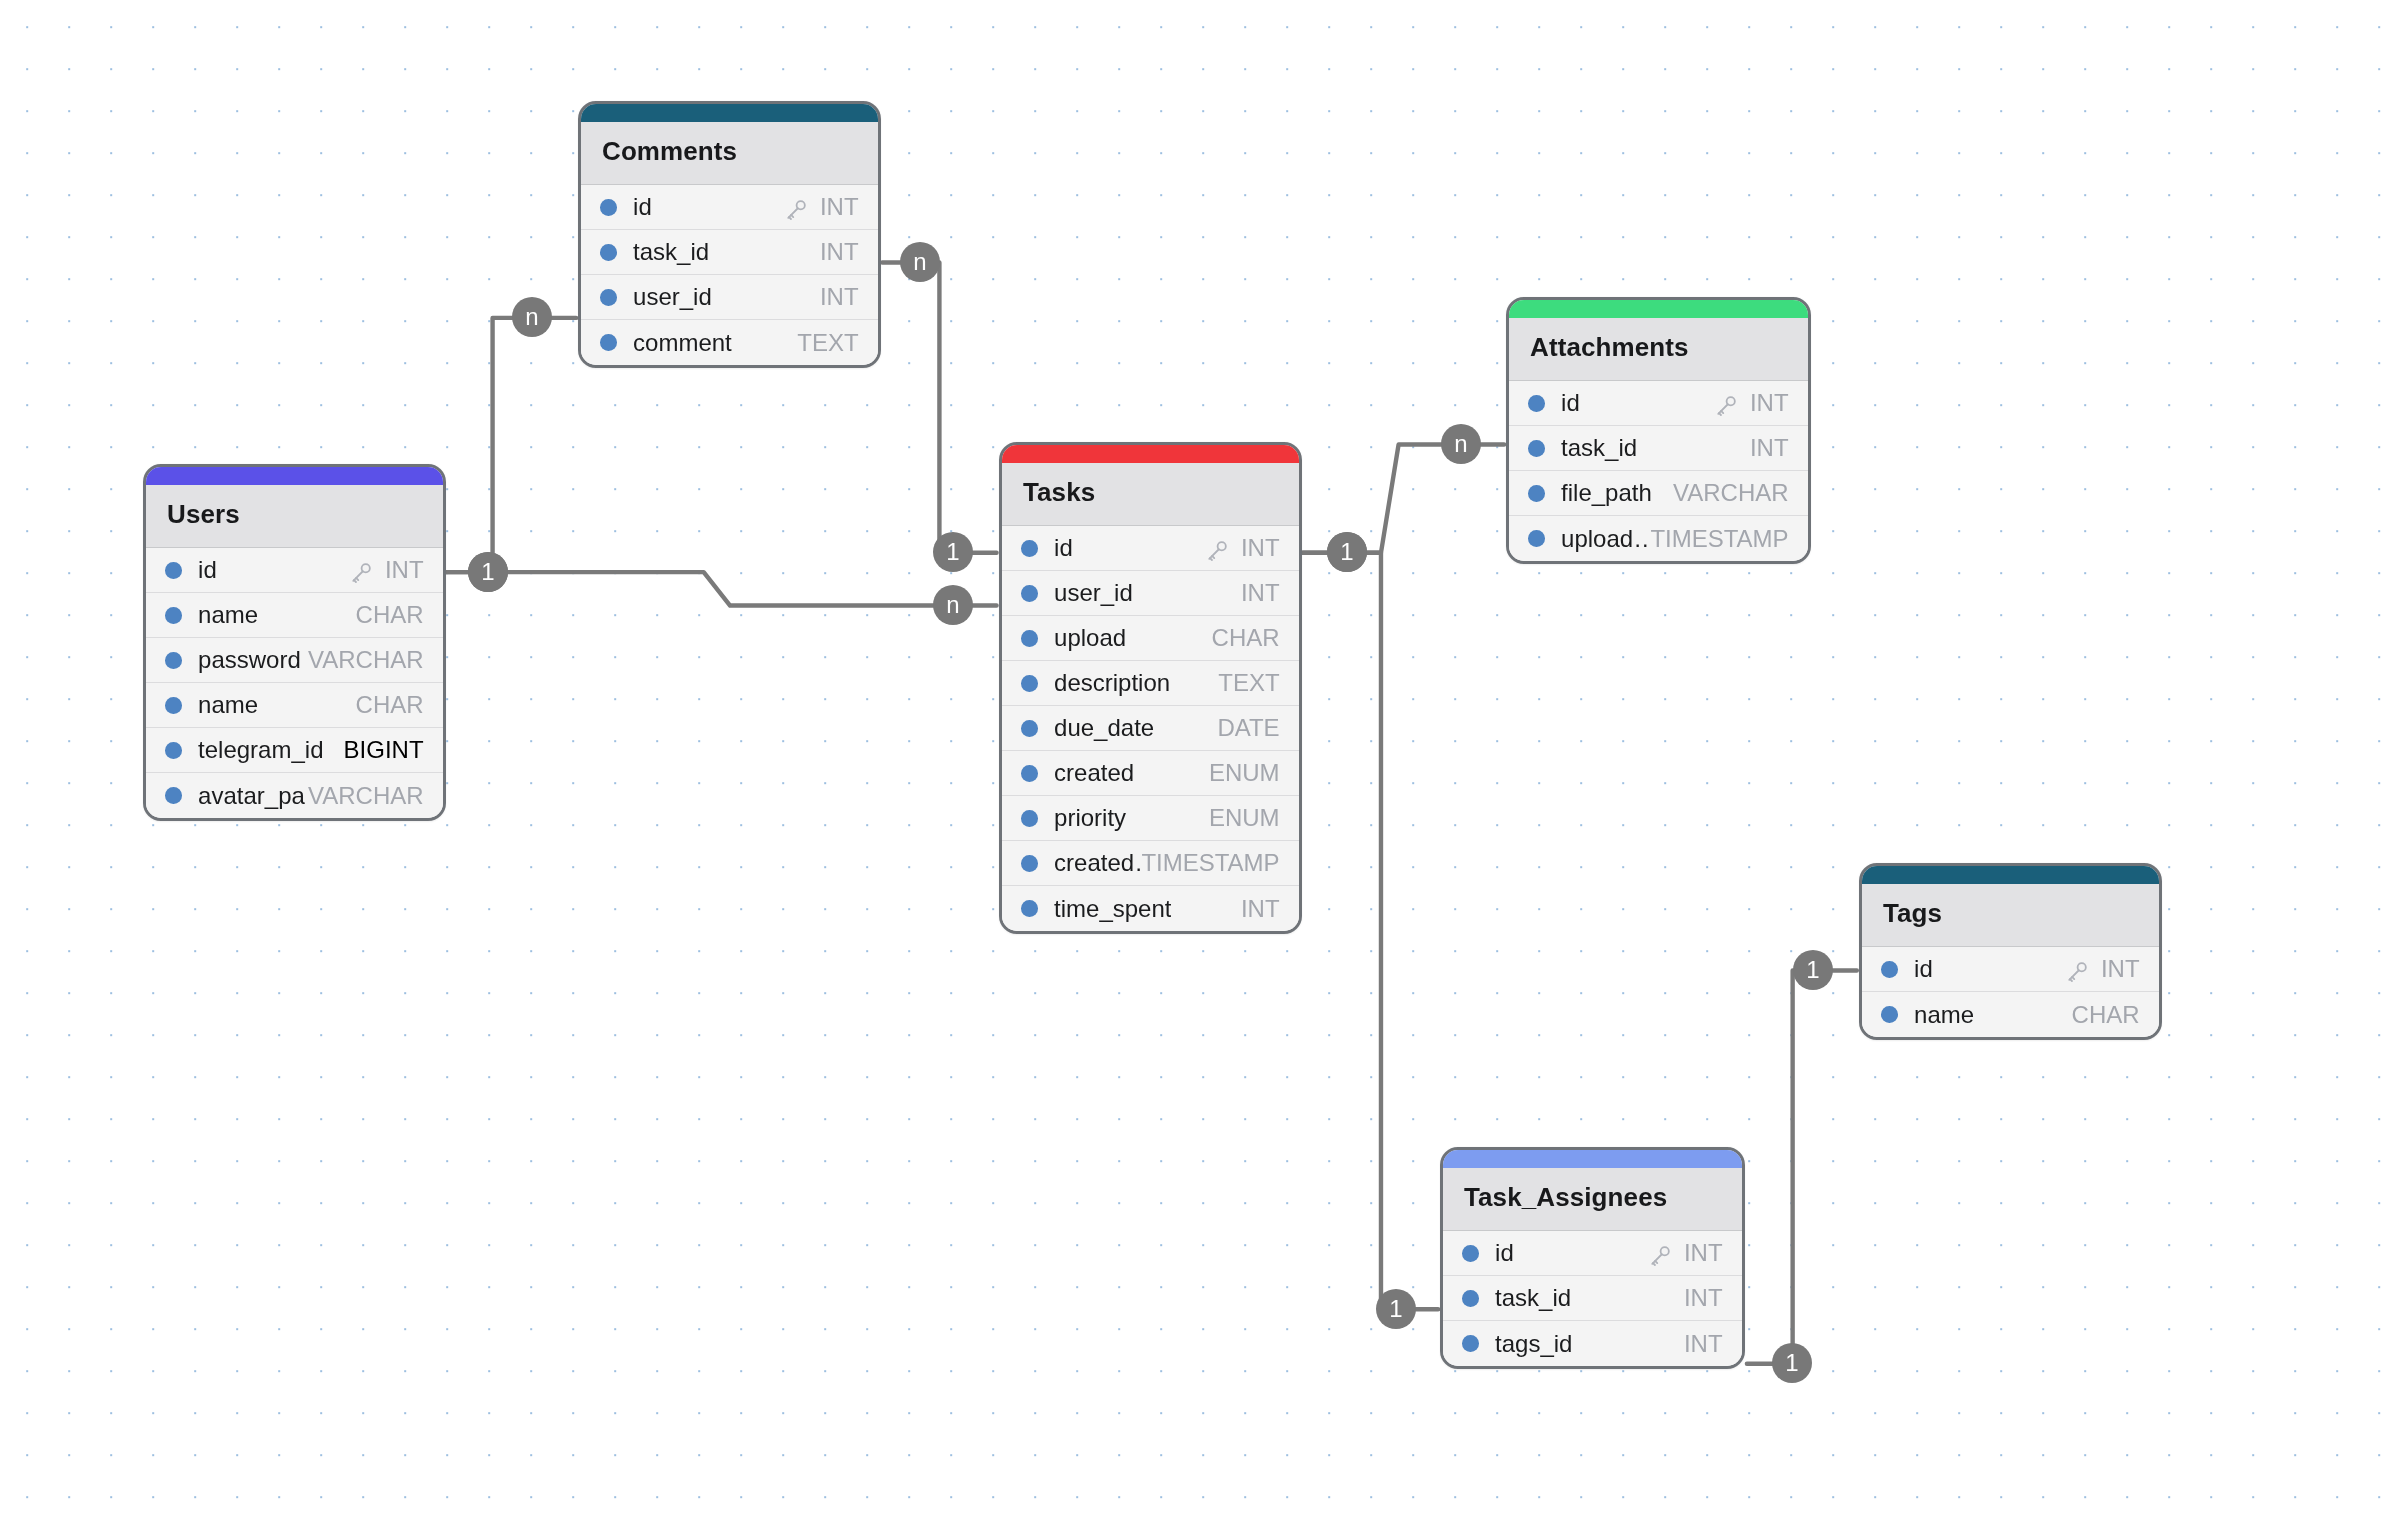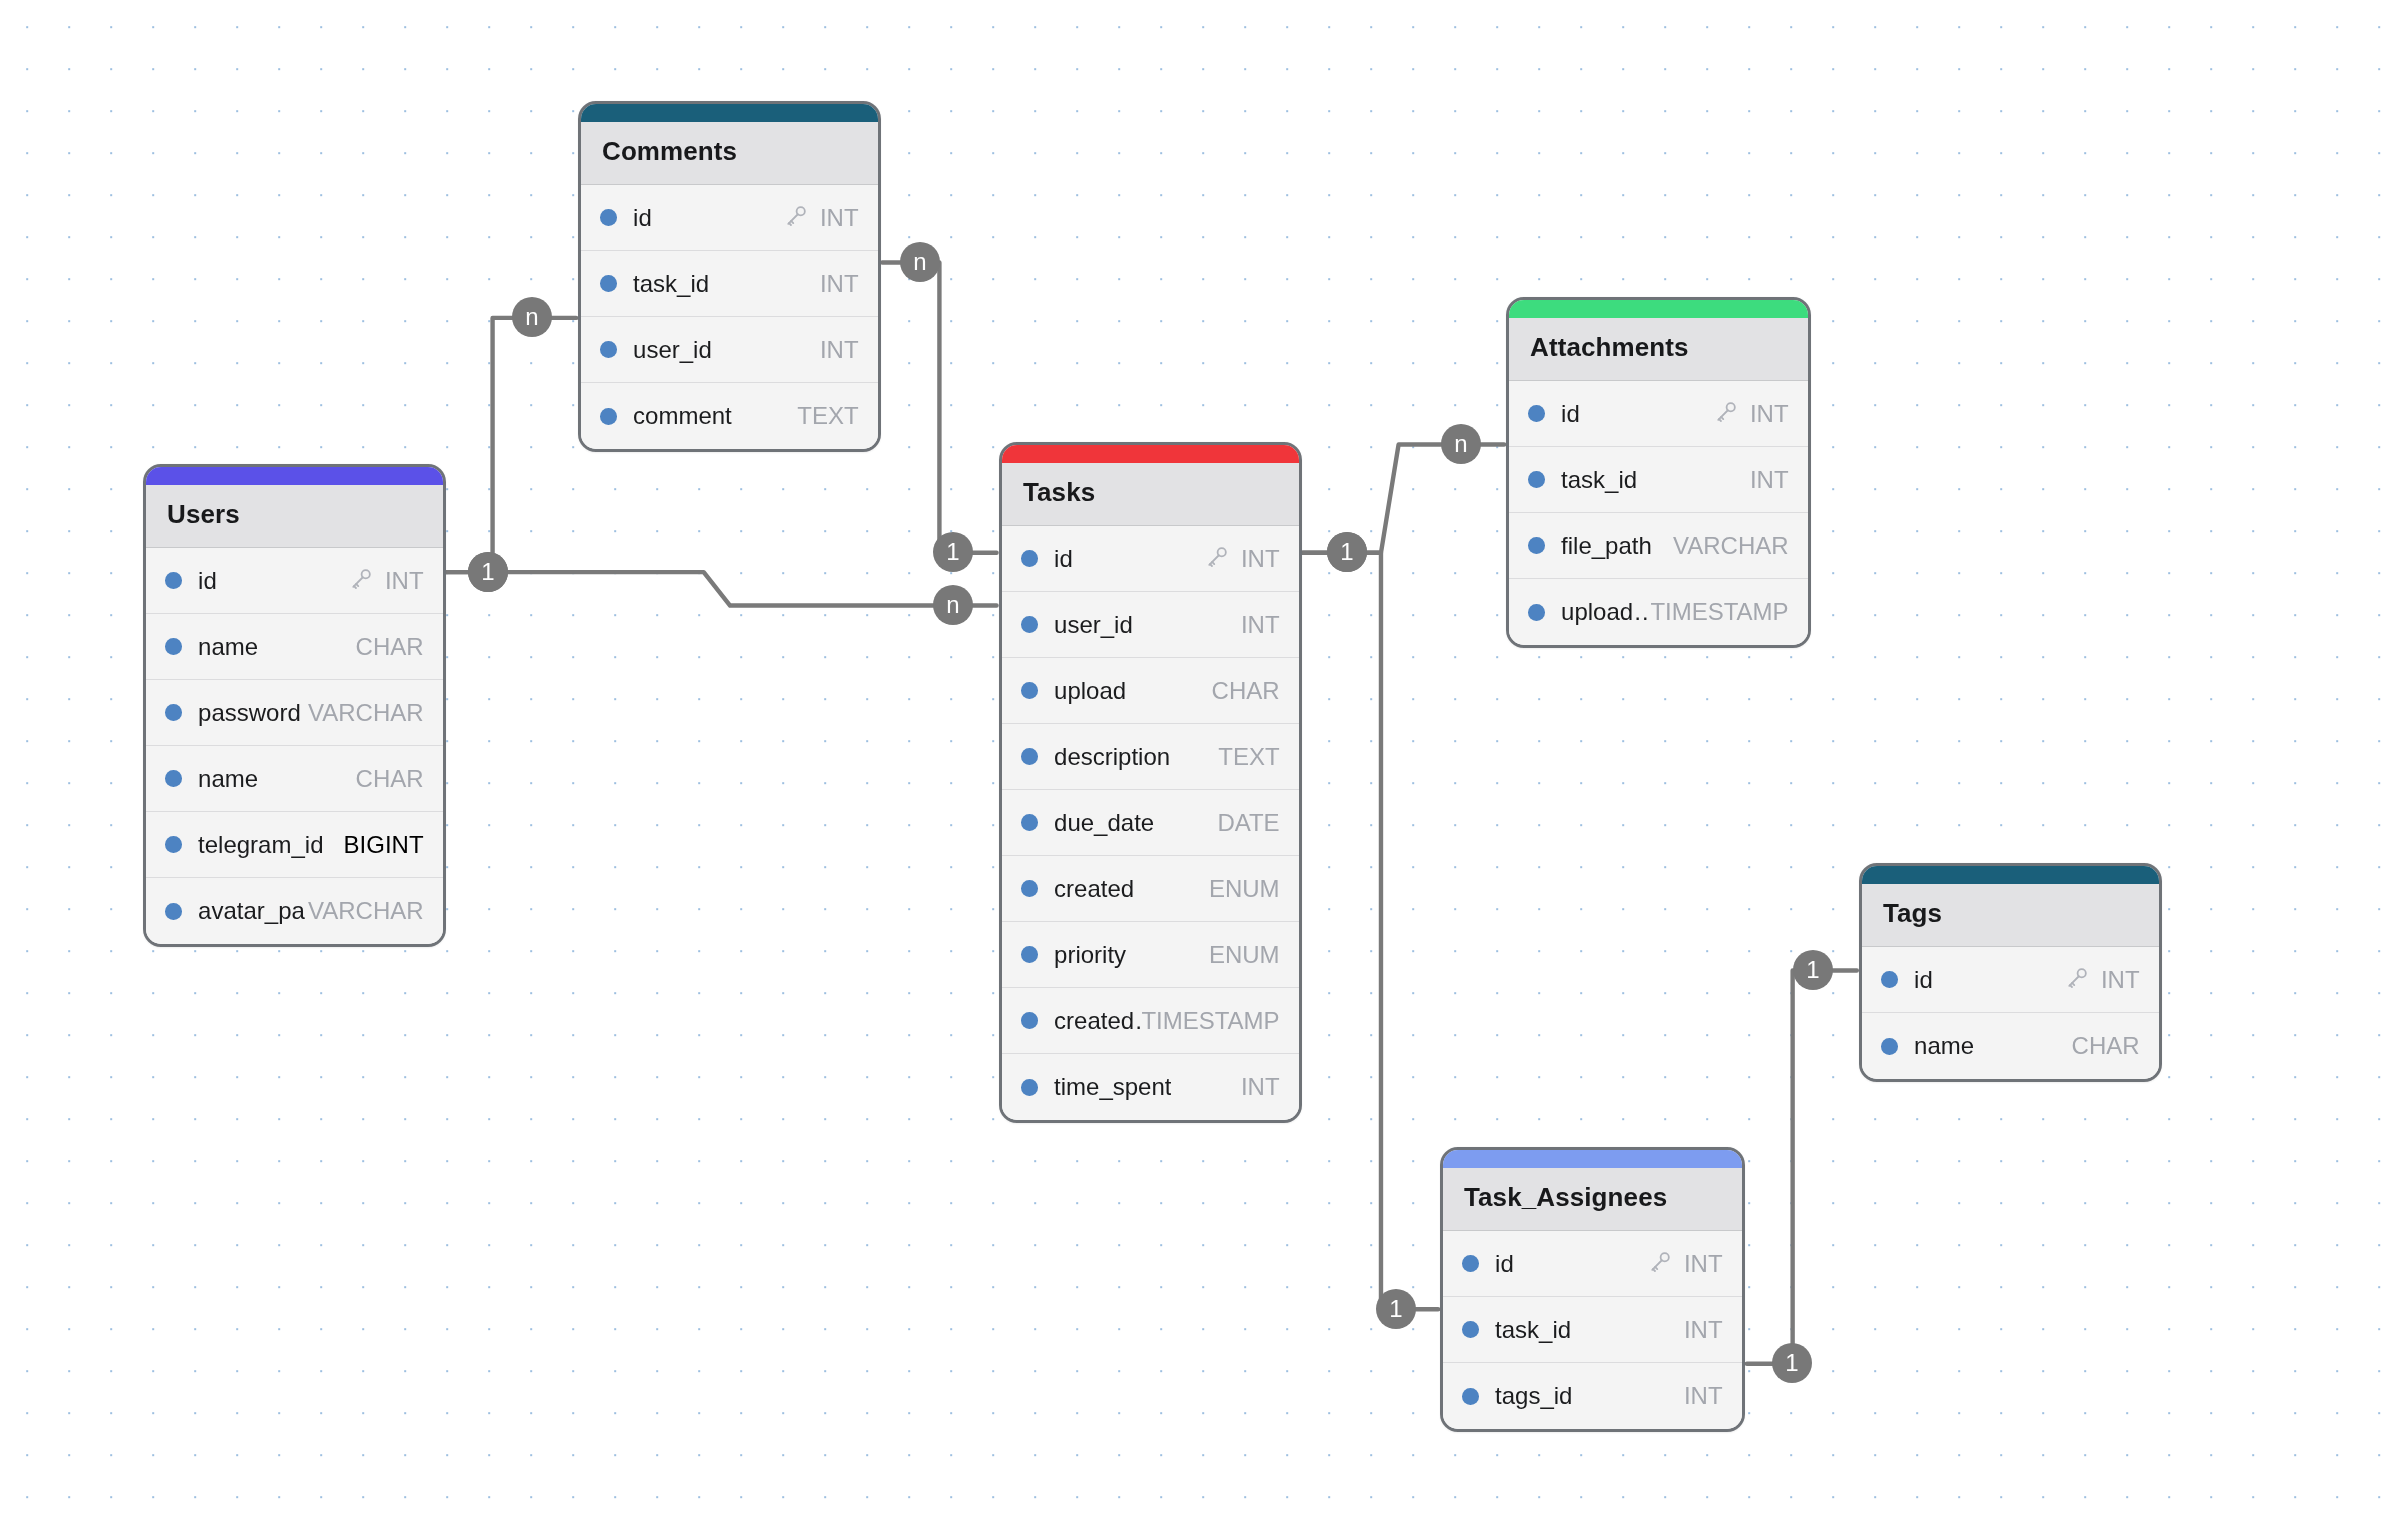--- a/index.html
+++ b/index.html
@@ -75,21 +75,21 @@
     font-size: 26px;
     font-weight: bold;
     color: #18191b;
     padding: 14px 21px 17.6px 21px;
     letter-spacing: 0.1px;
     border-bottom: 1.8px solid #c8c9cb;
   }
   .attr-row {
     display: flex;
     align-items: center;
-    height: 66px;
+    height: 45px;
     padding: 0 19.4px 0 19.4px;
     border-bottom: 1.8px solid #dcdcde;
     background: #f4f4f4;
   }
   .attr-row:last-child { border-bottom: none; }
   .attr-dot {
     width: 16.7px;
     height: 16.7px;
     border-radius: 50%;
     background: #4d83c2;
@@ -98,21 +98,21 @@
   }
   .attr-name {
     font-size: 24px;
     color: #1b1c1e;
     white-space: nowrap;
     overflow: hidden;
   }
   .attr-right {
     margin-left: auto;
     display: flex;
-    align-items: flex-start;
+    align-items: flex-end;
     gap: 12px;
     flex: 0 0 auto;
   }
   .attr-type {
     font-size: 24px;
     color: #a3a6ad;
     white-space: nowrap;
   }
   .key-icon { display: block; }
 </style>

